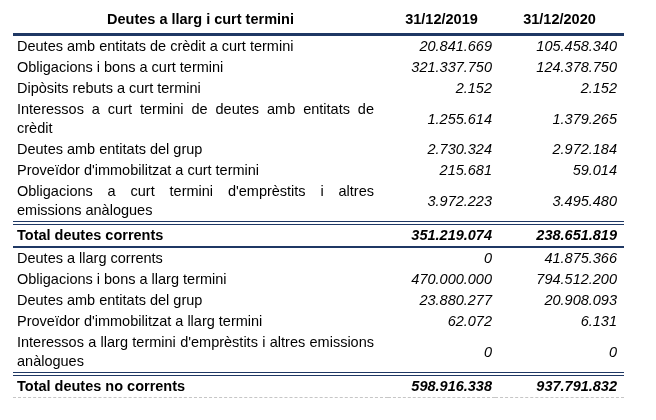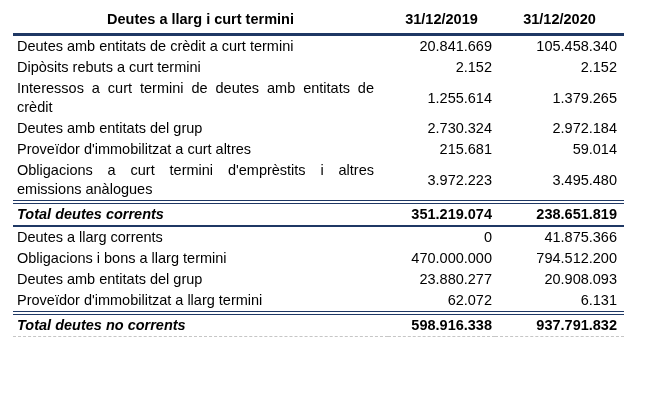--- a/index.html
+++ b/index.html
@@ -42,29 +42,30 @@
     text-align: justify;
     padding-left: 4px;
     padding-right: 14px;
     padding-top: 1px;
     padding-bottom: 1px;
   }
   td.num {
     text-align: right;
     padding-right: 3px;
     white-space: nowrap;
+    font-style: italic;
   }
   td.num.last { padding-right: 7px; }
 
   tr.total { 
     border-top: 4px double #1F3864;
     border-bottom: 2.5px solid #1F3864;
   }
   tr.total td { font-weight: bold; }
-  tr.total td.label { text-align: left; font-style: italic; }
+  tr.total td.label { text-align: left; }
   tr.total:last-child { border-bottom: 1px dashed #c6c6c6; }
 </style>
 </head>
 <body>
 
 <div class="page">
   <table class="debt-table">
     <colgroup>
       <col class="c-label">
       <col class="c-2019">
@@ -77,36 +78,41 @@
         <th class="num-h">31/12/2020</th>
       </tr>
     </thead>
     <tbody id="rows">
         <tr>
           <td class="label">Deutes amb entitats de crèdit a curt termini</td>
           <td class="num">20.841.669</td>
           <td class="num last">105.458.340</td>
         </tr>
         <tr>
+          <td class="label">Obligacions i bons a curt termini</td>
+          <td class="num">321.337.750</td>
+          <td class="num last">124.378.750</td>
+        </tr>
+        <tr>
           <td class="label">Dipòsits rebuts a curt termini</td>
           <td class="num">2.152</td>
           <td class="num last">2.152</td>
         </tr>
         <tr>
           <td class="label">Interessos a curt termini de deutes amb entitats de crèdit</td>
           <td class="num">1.255.614</td>
           <td class="num last">1.379.265</td>
         </tr>
         <tr>
           <td class="label">Deutes amb entitats del grup</td>
           <td class="num">2.730.324</td>
           <td class="num last">2.972.184</td>
         </tr>
         <tr>
-          <td class="label">Proveïdor d'immobilitzat a curt altres</td>
+          <td class="label">Proveïdor d'immobilitzat a curt termini</td>
           <td class="num">215.681</td>
           <td class="num last">59.014</td>
         </tr>
         <tr>
           <td class="label">Obligacions a curt termini d'emprèstits i altres emissions anàlogues</td>
           <td class="num">3.972.223</td>
           <td class="num last">3.495.480</td>
         </tr>
         <tr class="total">
           <td class="label">Total deutes corrents</td>
@@ -126,20 +132,25 @@
         <tr>
           <td class="label">Deutes amb entitats del grup</td>
           <td class="num">23.880.277</td>
           <td class="num last">20.908.093</td>
         </tr>
         <tr>
           <td class="label">Proveïdor d'immobilitzat a llarg termini</td>
           <td class="num">62.072</td>
           <td class="num last">6.131</td>
         </tr>
+        <tr>
+          <td class="label">Interessos a llarg termini d'emprèstits i altres emissions anàlogues</td>
+          <td class="num">0</td>
+          <td class="num last">0</td>
+        </tr>
         <tr class="total">
           <td class="label">Total deutes no corrents</td>
           <td class="num">598.916.338</td>
           <td class="num last">937.791.832</td>
         </tr>
       </tbody>
   </table>
 </div>
 
 </body></html>

